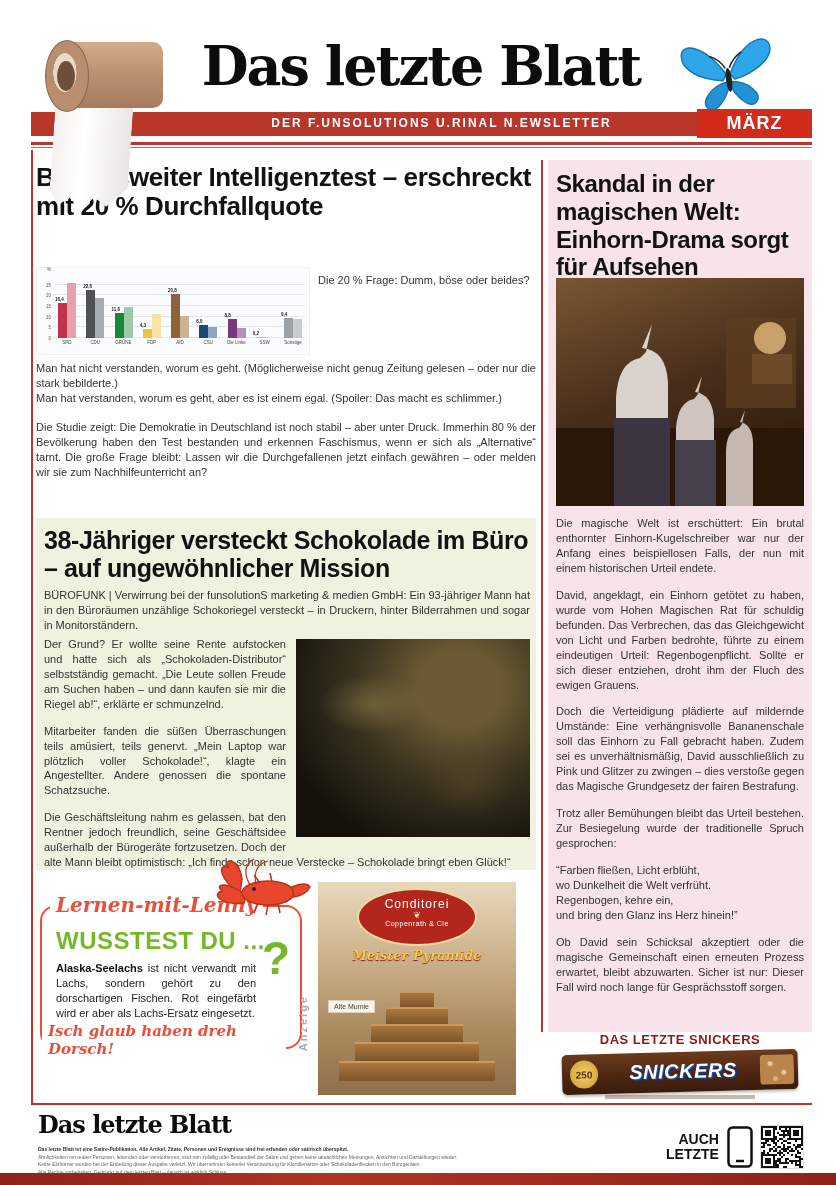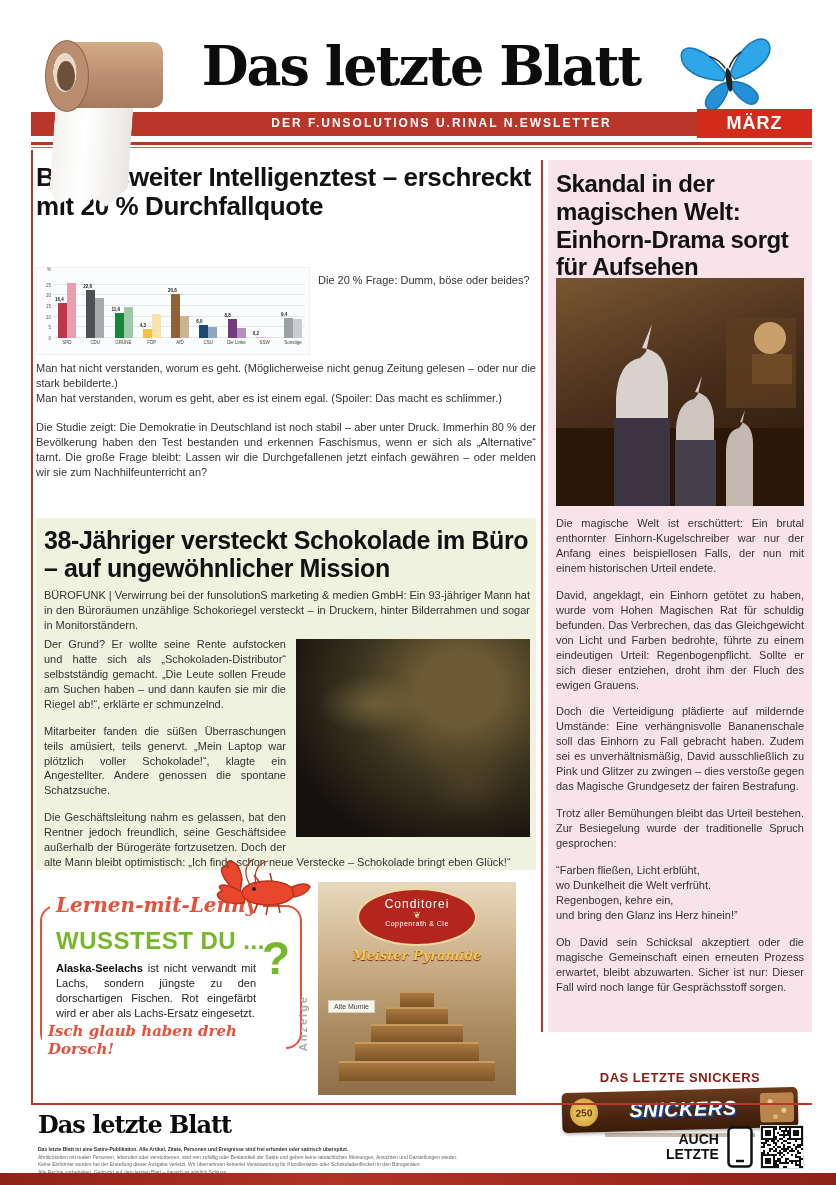--- a/index.html
+++ b/index.html
@@ -102,21 +102,21 @@
   .pyr-badge .t1{font-size:12px;letter-spacing:1px;}
   .pyr-badge .crest{font-size:9px;color:#f0d9a0;line-height:1;}
   .pyr-badge .t2{font-size:7px;letter-spacing:0.5px;}
   .pyr-script{position:absolute;left:0;top:66px;width:100%;text-align:center;
      font-family:"DejaVu Serif","Liberation Serif",serif;font-style:italic;font-weight:bold;
      font-size:13px;color:#f3c84b;text-shadow:0 1px 1px #7a1a14;}
   .pyr-steps{position:absolute;left:0;bottom:14px;width:100%;}
   .pyr-steps div{margin:0 auto;background:linear-gradient(180deg,#a9783f,#7d5526);border-top:2px solid #c99a5d;}
   .pyr-tag{position:absolute;left:10px;top:118px;background:#f7f4ec;color:#4a4034;font-size:7px;padding:2px 5px;border:1px solid #d8d2c4;}
   
-  .snick{position:absolute;left:548px;top:1070px;width:264px;height:64px;text-align:center;}
+  .snick{position:absolute;left:548px;top:1032px;width:264px;height:64px;text-align:center;}
   .snick-h{font-size:13px;font-weight:800;color:#8b1a12;letter-spacing:0.5px;}
   .snick-bar{position:relative;margin:5px auto 0;width:236px;height:40px;border-radius:5px;
      background:linear-gradient(180deg,#6b3a1c,#4a2510 60%,#3a1c0a);box-shadow:0 2px 3px #0004;transform:rotate(-1.5deg);}
   .snick-logo{position:absolute;left:50px;right:44px;top:8px;font-size:20px;font-weight:800;font-style:italic;
      color:#fff;letter-spacing:0.5px;text-shadow:1px 1px 0 #1f4fa0,2px 2px 0 #16367a;}
   .snick-badge{position:absolute;left:8px;top:6px;width:28px;height:28px;border-radius:50%;
      background:radial-gradient(#f4d171,#c99a2e);color:#5a2d0c;font-size:10px;font-weight:800;
      display:flex;align-items:center;justify-content:center;}
   .snick-end{position:absolute;right:4px;top:5px;width:34px;height:30px;border-radius:4px;
      background:radial-gradient(circle at 30% 30%,#e9c697 2px,transparent 3px),
@@ -321,21 +321,21 @@
         <path d="M34 48 Q18 50 10 44 Q4 39 12 36 Q6 30 14 30 Q24 31 36 40 Z"></path>
         <ellipse cx="58" cy="38" rx="26" ry="12"></ellipse>
         <path d="M82 32 Q96 26 100 32 Q96 40 84 42 Z"></path>
         <path d="M48 48 L44 58 M58 50 L56 60 M68 48 L70 58 M50 28 L44 20 M62 27 L60 18" fill="none"></path>
         <path d="M40 30 Q30 12 44 4 M46 30 Q42 10 58 6" fill="none" stroke-width="1.2"></path>
       </g>
       <circle cx="44" cy="34" r="2" fill="#222"></circle>
     </svg>
     <div class="wusstest">WUSSTEST DU ...</div>
     <div class="qmark">?</div>
-    <div class="fact"><b>Alaska-Seelachs</b><span> ist nicht verwandt mit Lachs, sondern jüngste zu den dorschartigen Fischen. Rot eingefärbt wird er aber als Lachs-Ersatz eingesetzt.</span></div>
+    <div class="fact"><b>Alaska-Seelachs</b><span> ist nicht verwandt mit Lachs, sondern gehört zu den dorschartigen Fischen. Rot eingefärbt wird er aber als Lachs-Ersatz eingesetzt.</span></div>
     <div class="punchline">Isch glaub haben dreh Dorsch!</div>
   </div>
 
   <div class="anzeige">Anzeige</div>
   <div class="pyr-ad">
     <div class="pyr-badge">
       <div class="t1">Conditorei</div>
       <div class="crest">❦</div>
       <div class="t2">Coppenrath &amp; Cie</div>
     </div>

